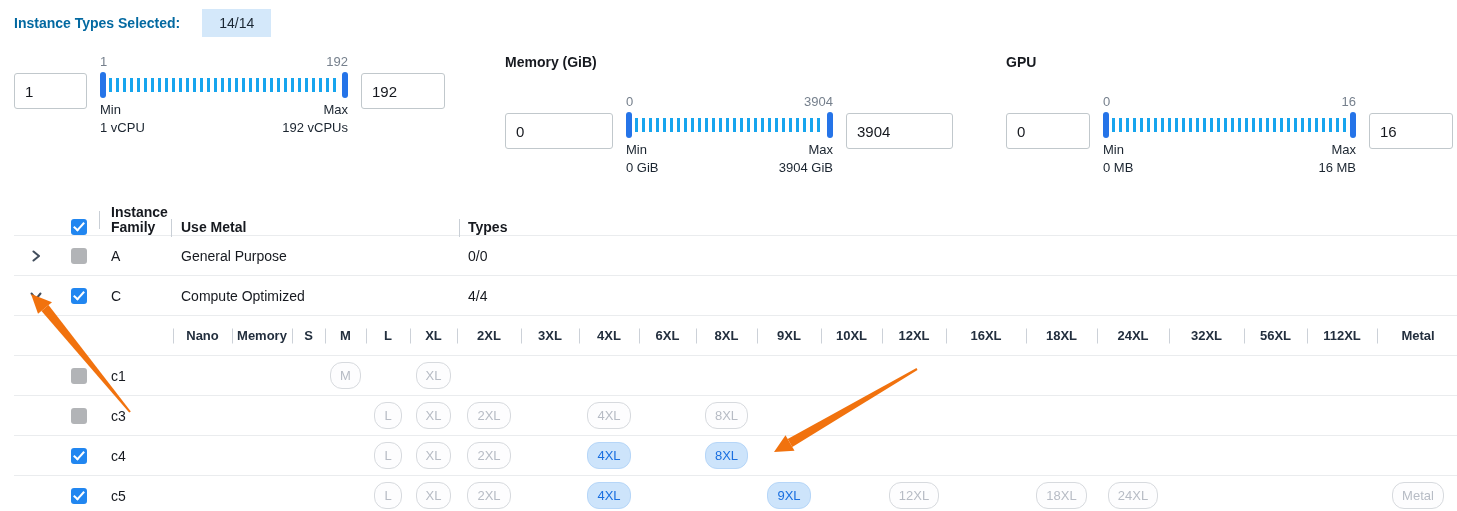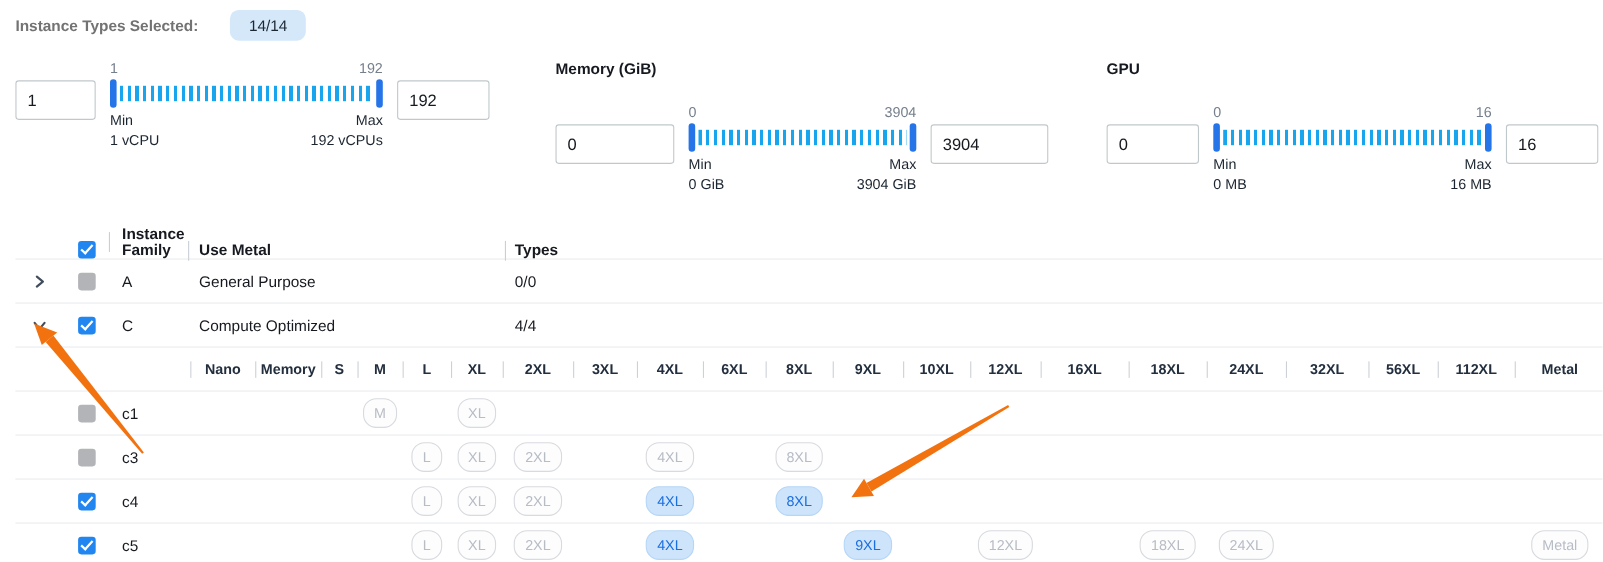--- a/index.html
+++ b/index.html
@@ -2,23 +2,23 @@
 <html><head>
 <meta charset="utf-8">
 <style>
   * { margin:0; padding:0; box-sizing:border-box; }
   html,body { width:1457px; height:511px; background:#fff; overflow:hidden;
     font-family:"Liberation Sans","DejaVu Sans",sans-serif; color:#16191f; }
   .page { position:relative; width:1457px; height:511px; padding:8px 0 0 14px; }
 
   
   .sel-bar { display:flex; align-items:center; height:30px; margin-bottom:16px; }
-  .sel-label { font-size:14px; font-weight:700; color:#737373; }
-  .sel-badge { margin-left:29px; background:#d4e8fa; color:#1b2733; font-size:14px;
-    padding:6px 17px; border-radius:8px;text-align:right; }
+  .sel-label { font-size:14px; font-weight:700; color:#0369a1; }
+  .sel-badge { margin-left:22px; background:#d4e8fa; color:#1b2733; font-size:14px;
+    padding:6px 17px; border-radius:0;text-align:right; }
 
   
   .filters { display:flex; }
   .filter { flex:none; }
   .filter.f-vcpus  { width:437px; margin-right:54px; }
   .filter.f-memory { width:446px; margin-right:55px; }
   .filter.f-gpu    { width:443px; }
   .filter-title { font-size:14px; font-weight:700; margin-bottom:24px; }
   .filter-body { display:flex; align-items:flex-start; }
   .num-input { height:36px; border:1px solid #c1c8cc; border-radius:3px; font-size:15px;

